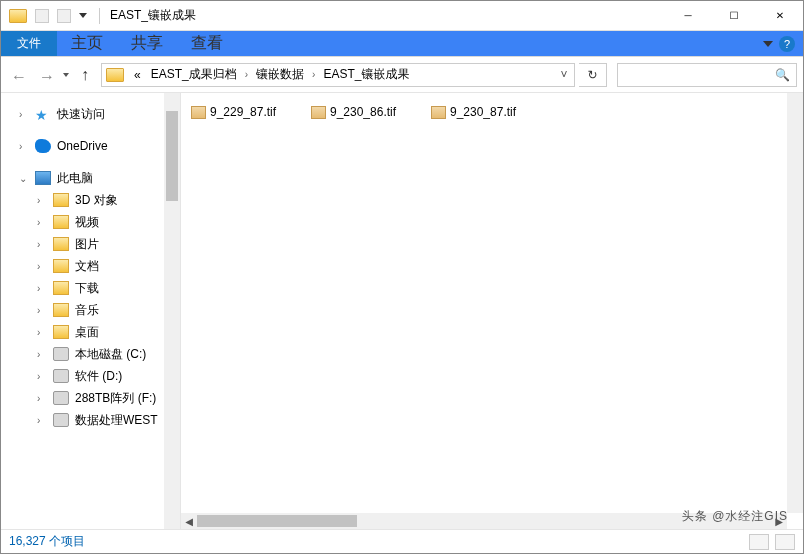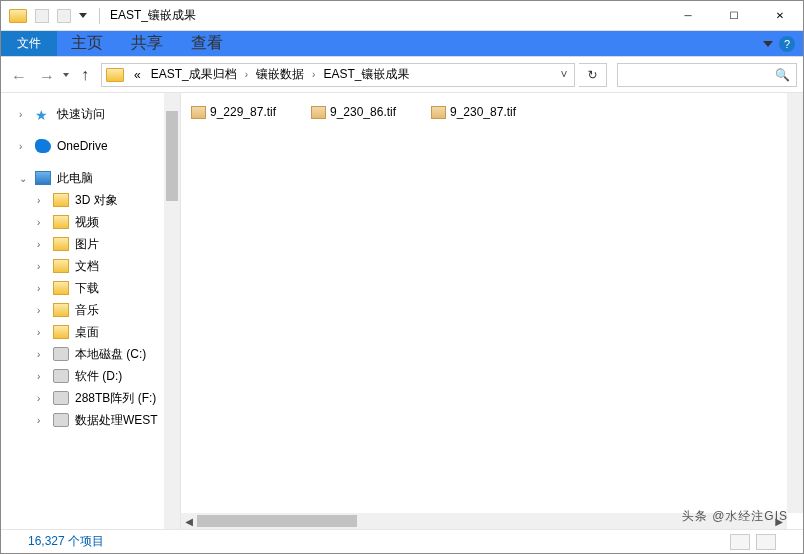--- a/index.html
+++ b/index.html
@@ -53,21 +53,21 @@
 
 .content { flex: 1; position: relative; overflow: hidden; }
 .filegrid { position: absolute; inset: 0; padding: 8px 4px 8px 10px; display: grid; grid-template-columns: repeat(5, 118px); grid-auto-rows: 22px; grid-auto-flow: column; column-gap: 2px; }
 .file { display: flex; align-items: center; gap: 4px; font-size: 12px; white-space: nowrap; overflow: hidden; }
 .file .tif { width: 15px; height: 13px; background: linear-gradient(#f2d8a8, #e6bb72); border: 1px solid #c79a50; flex-shrink: 0; }
 .content .hscroll { position: absolute; left: 0; right: 16px; bottom: 0; height: 16px; background: #f0f0f0; display: flex; align-items: center; }
 .content .hscroll .arrow { width: 16px; text-align: center; color: #555; font-size: 10px; }
 .content .hscroll .thumb { width: 160px; height: 12px; background: #c2c2c2; }
 .content .vscroll { position: absolute; right: 0; top: 0; bottom: 16px; width: 16px; background: #f0f0f0; }
 
-.statusbar { height: 24px; border-top: 1px solid #e5e5e5; display: flex; align-items: center; padding: 0 27px; font-size: 12px; color: #0063b1; justify-content: space-between; }
+.statusbar { height: 24px; border-top: 1px solid #e5e5e5; display: flex; align-items: center; padding: 0 8px; font-size: 12px; color: #0063b1; justify-content: space-between; }
 .statusbar .views { display: flex; gap: 6px; }
 .statusbar .viewbtn { width: 20px; height: 16px; border: 1px solid #ccc; background: #f5f5f5; }
 
 .watermark { position: absolute; right: 15px; bottom: 28px; color: #555; font-size: 12px; letter-spacing: 1px; text-align: center; }
 </style>
 </head>
 <body>
 
 <div class="titlebar">
   <div class="qat">

